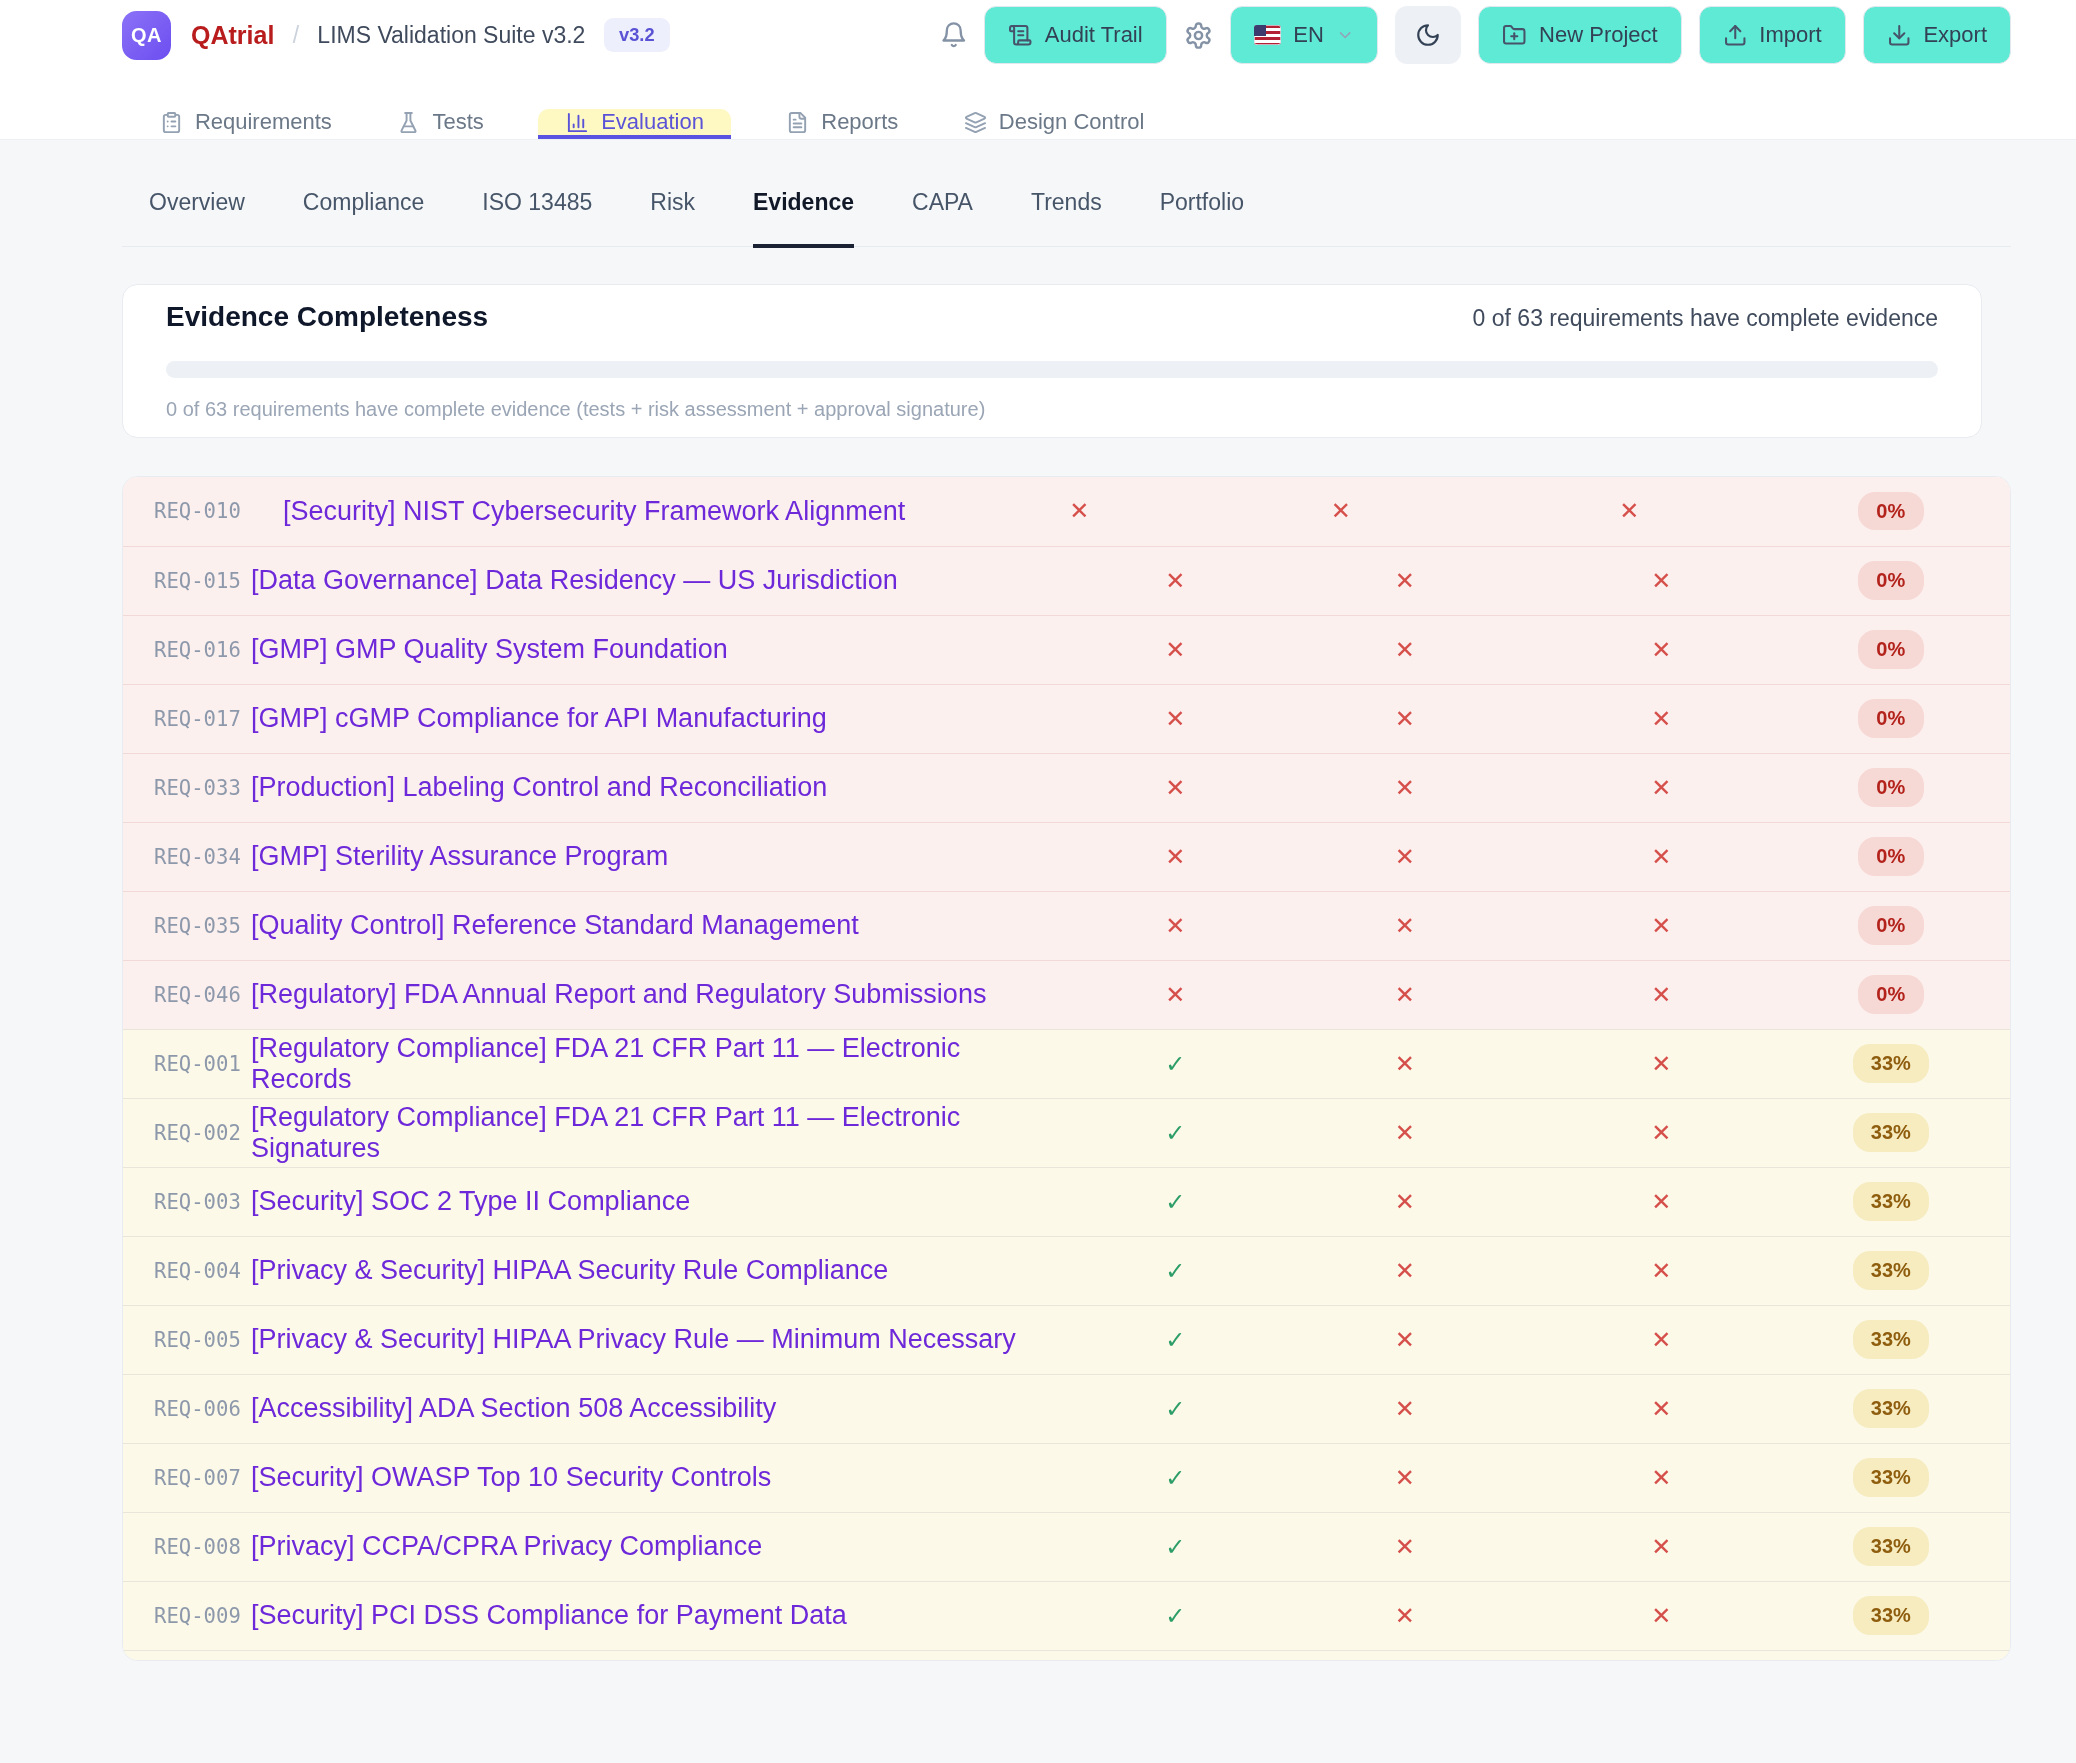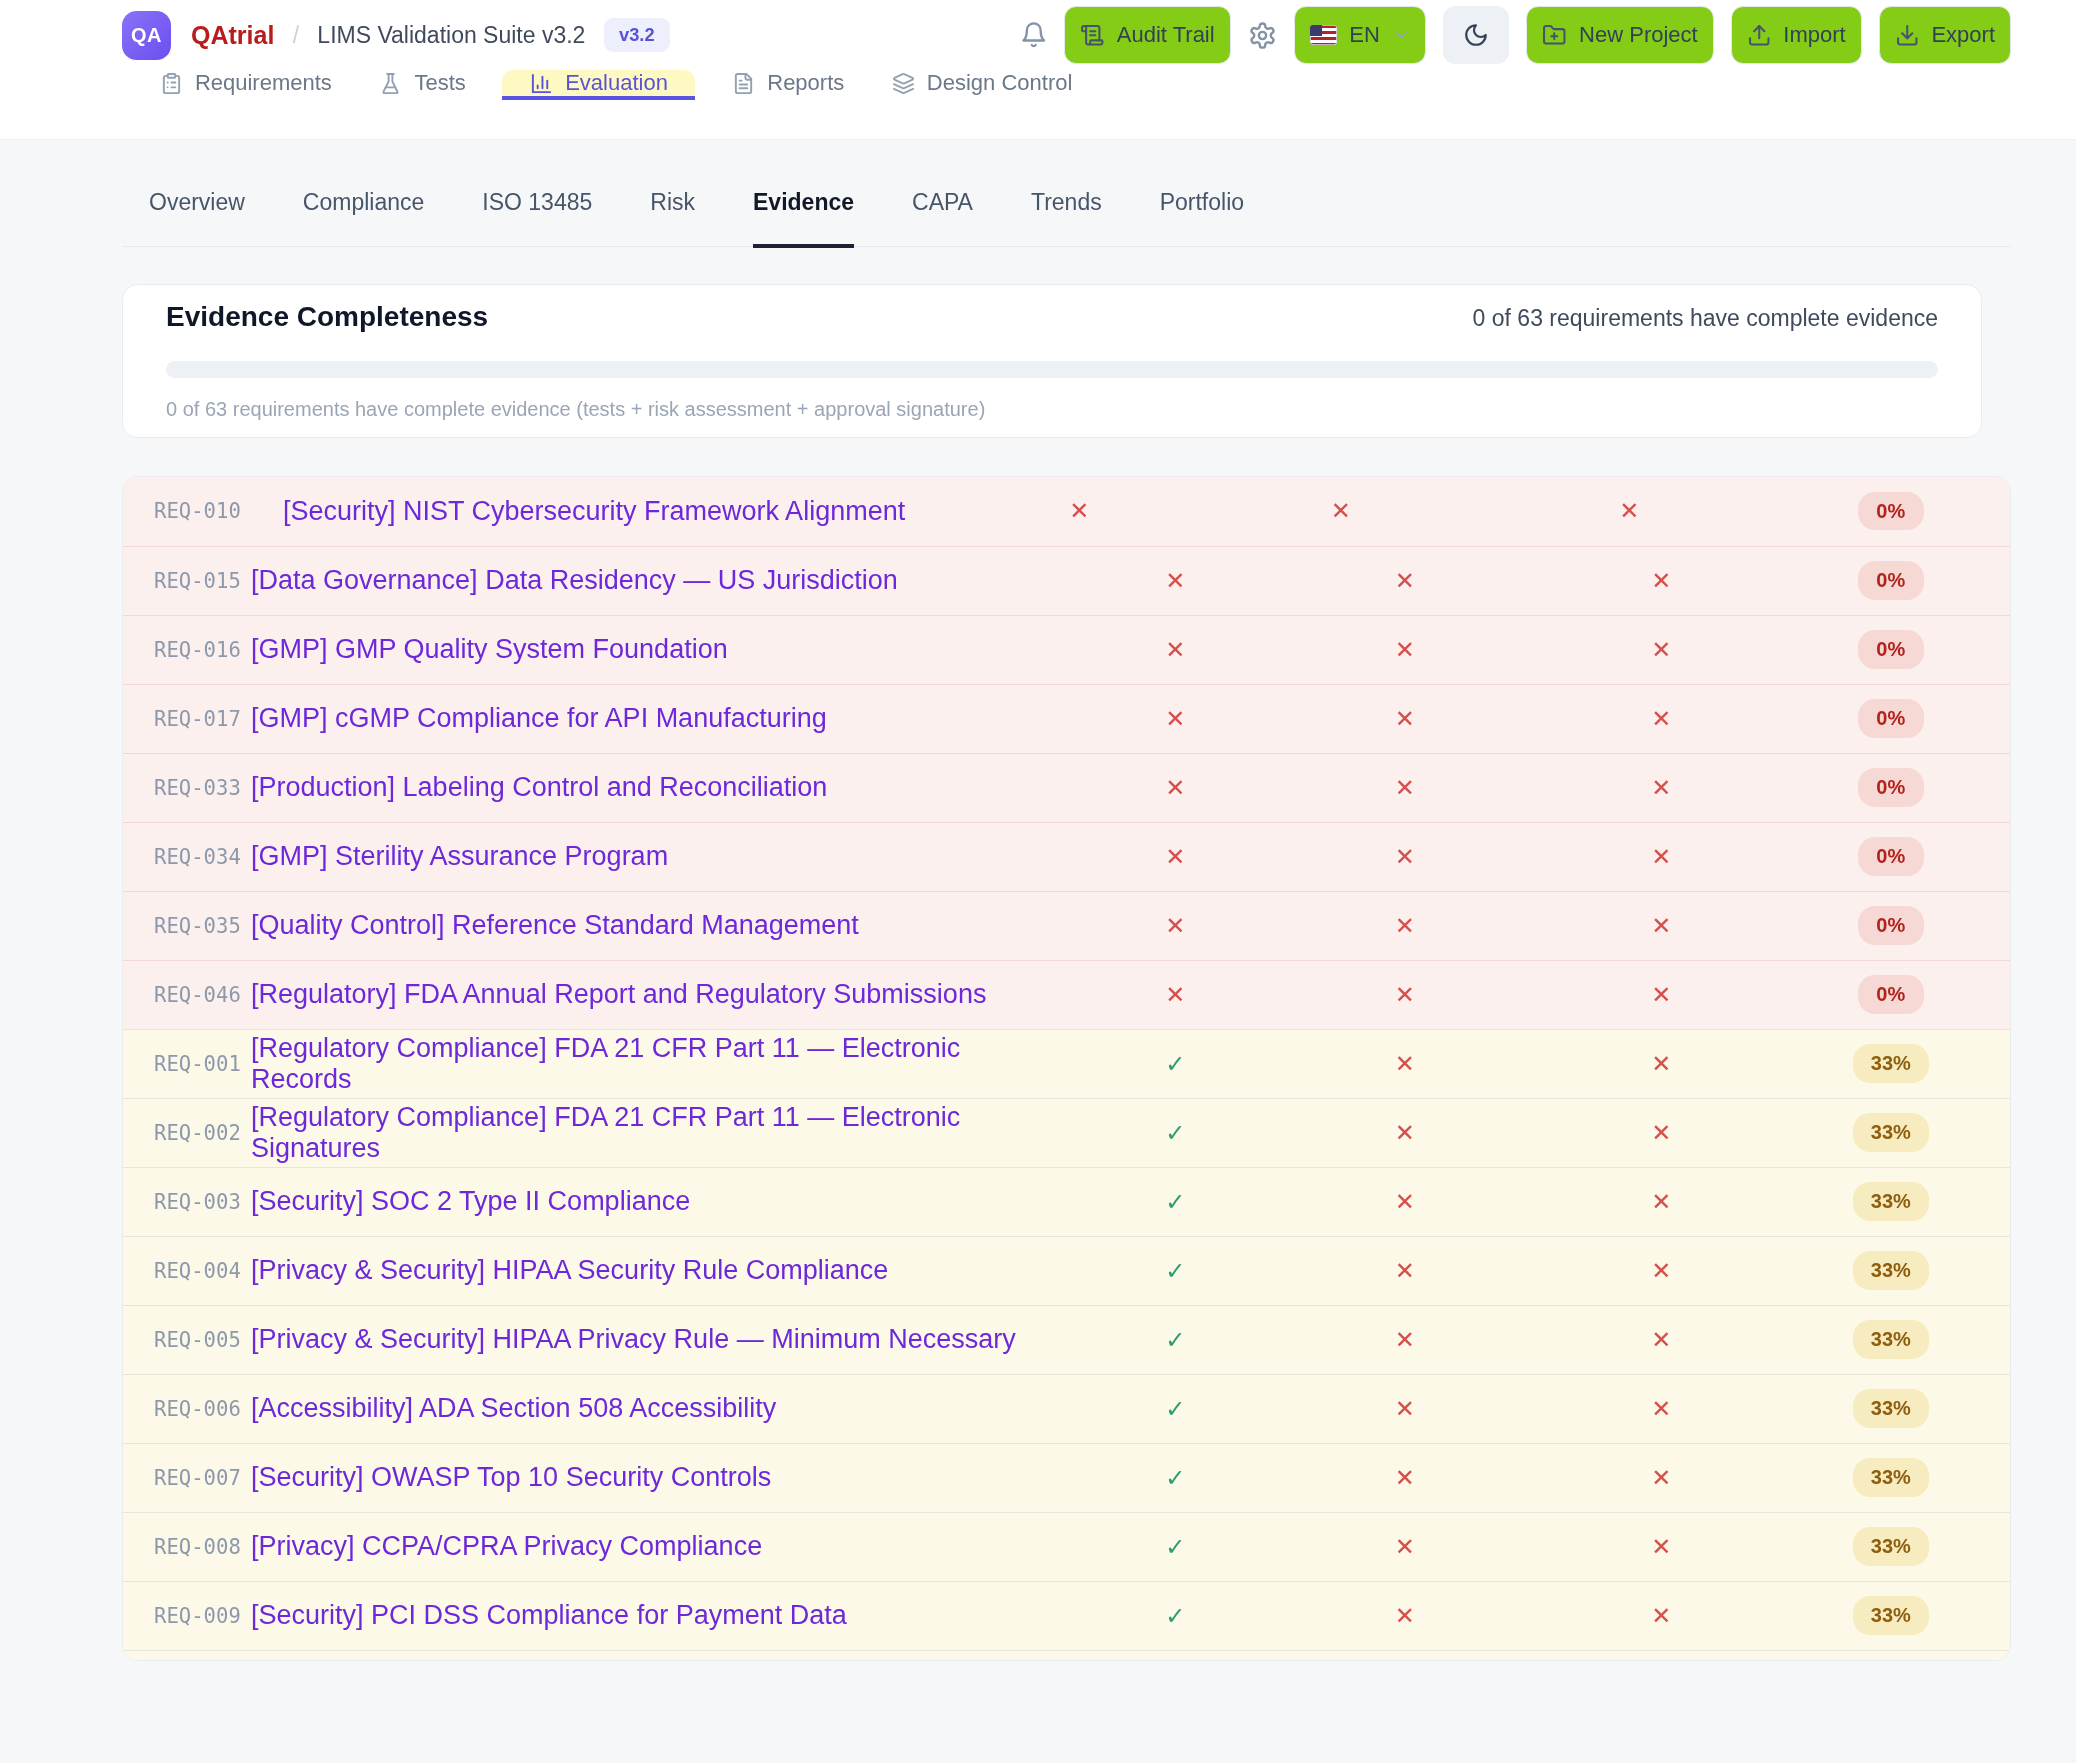--- a/index.html
+++ b/index.html
@@ -33,35 +33,35 @@
   .version-badge {
     margin-left: 18.3px;
     background: #edeffc; color: #5a52d5;
     font-size: 18.3px; font-weight: 600;
     padding: 6.1px 15.3px; border-radius: 9.2px;
   }
   .header-actions { margin-left: auto; display: flex; align-items: center; gap: 17px; }
   .icon-plain { color: #8492a6; background: none; border: none; padding: 0; cursor: pointer; display:flex; align-items:center; }
   .btn {
     height: 58px; display: flex; align-items: center; gap: 12.2px;
-    background: #84cc16; border: 1.5px solid #e3e8ee; border-radius: 12.2px;
-    padding: 0 15px; font-size: 22px; color: #334155; font-weight: 500;
+    background: #5eead4; border: 1.5px solid #e3e8ee; border-radius: 12.2px;
+    padding: 0 23px; font-size: 22px; color: #334155; font-weight: 500;
     font-family: inherit; cursor: pointer;
   }
   .btn .ic { color: #46536a; }
   .btn-soft { background: #edf0f5; border: none; padding: 0 20px; }
   .flag {
     width: 27.5px; height: 20px; border-radius: 3.1px; position: relative; overflow: hidden;
     background: repeating-linear-gradient(180deg, #b22234 0 3.1px, #ffffff 3.1px 6.1px);
     box-shadow: 0 0 0 0.8px #d9dee6 inset;
   }
   .flag::before { content: ""; position: absolute; left: 0; top: 0; width: 46%; height: 54%; background: #3c3b6e; }
 
   
-  .main-nav { display: flex; align-items: flex-start; height: 69px; padding-left: 149px; }
+  .main-nav { display: flex; align-items: flex-end; height: 69px; padding-left: 149px; gap: 18px; }
   .main-tab {
     display: flex; align-items: center; gap: 12.2px;
     font-size: 22px; color: #6b7888;
     padding: 0 10.7px; margin-right: 26px; cursor: pointer;
     border-bottom: 4.6px solid transparent;
   }
   .main-tab .ic { color: #93a1b2; }
   .main-tab.active {
     color: #5a53d8; background: #fef9c3;
     border-bottom: 4.6px solid #5a52e0;

